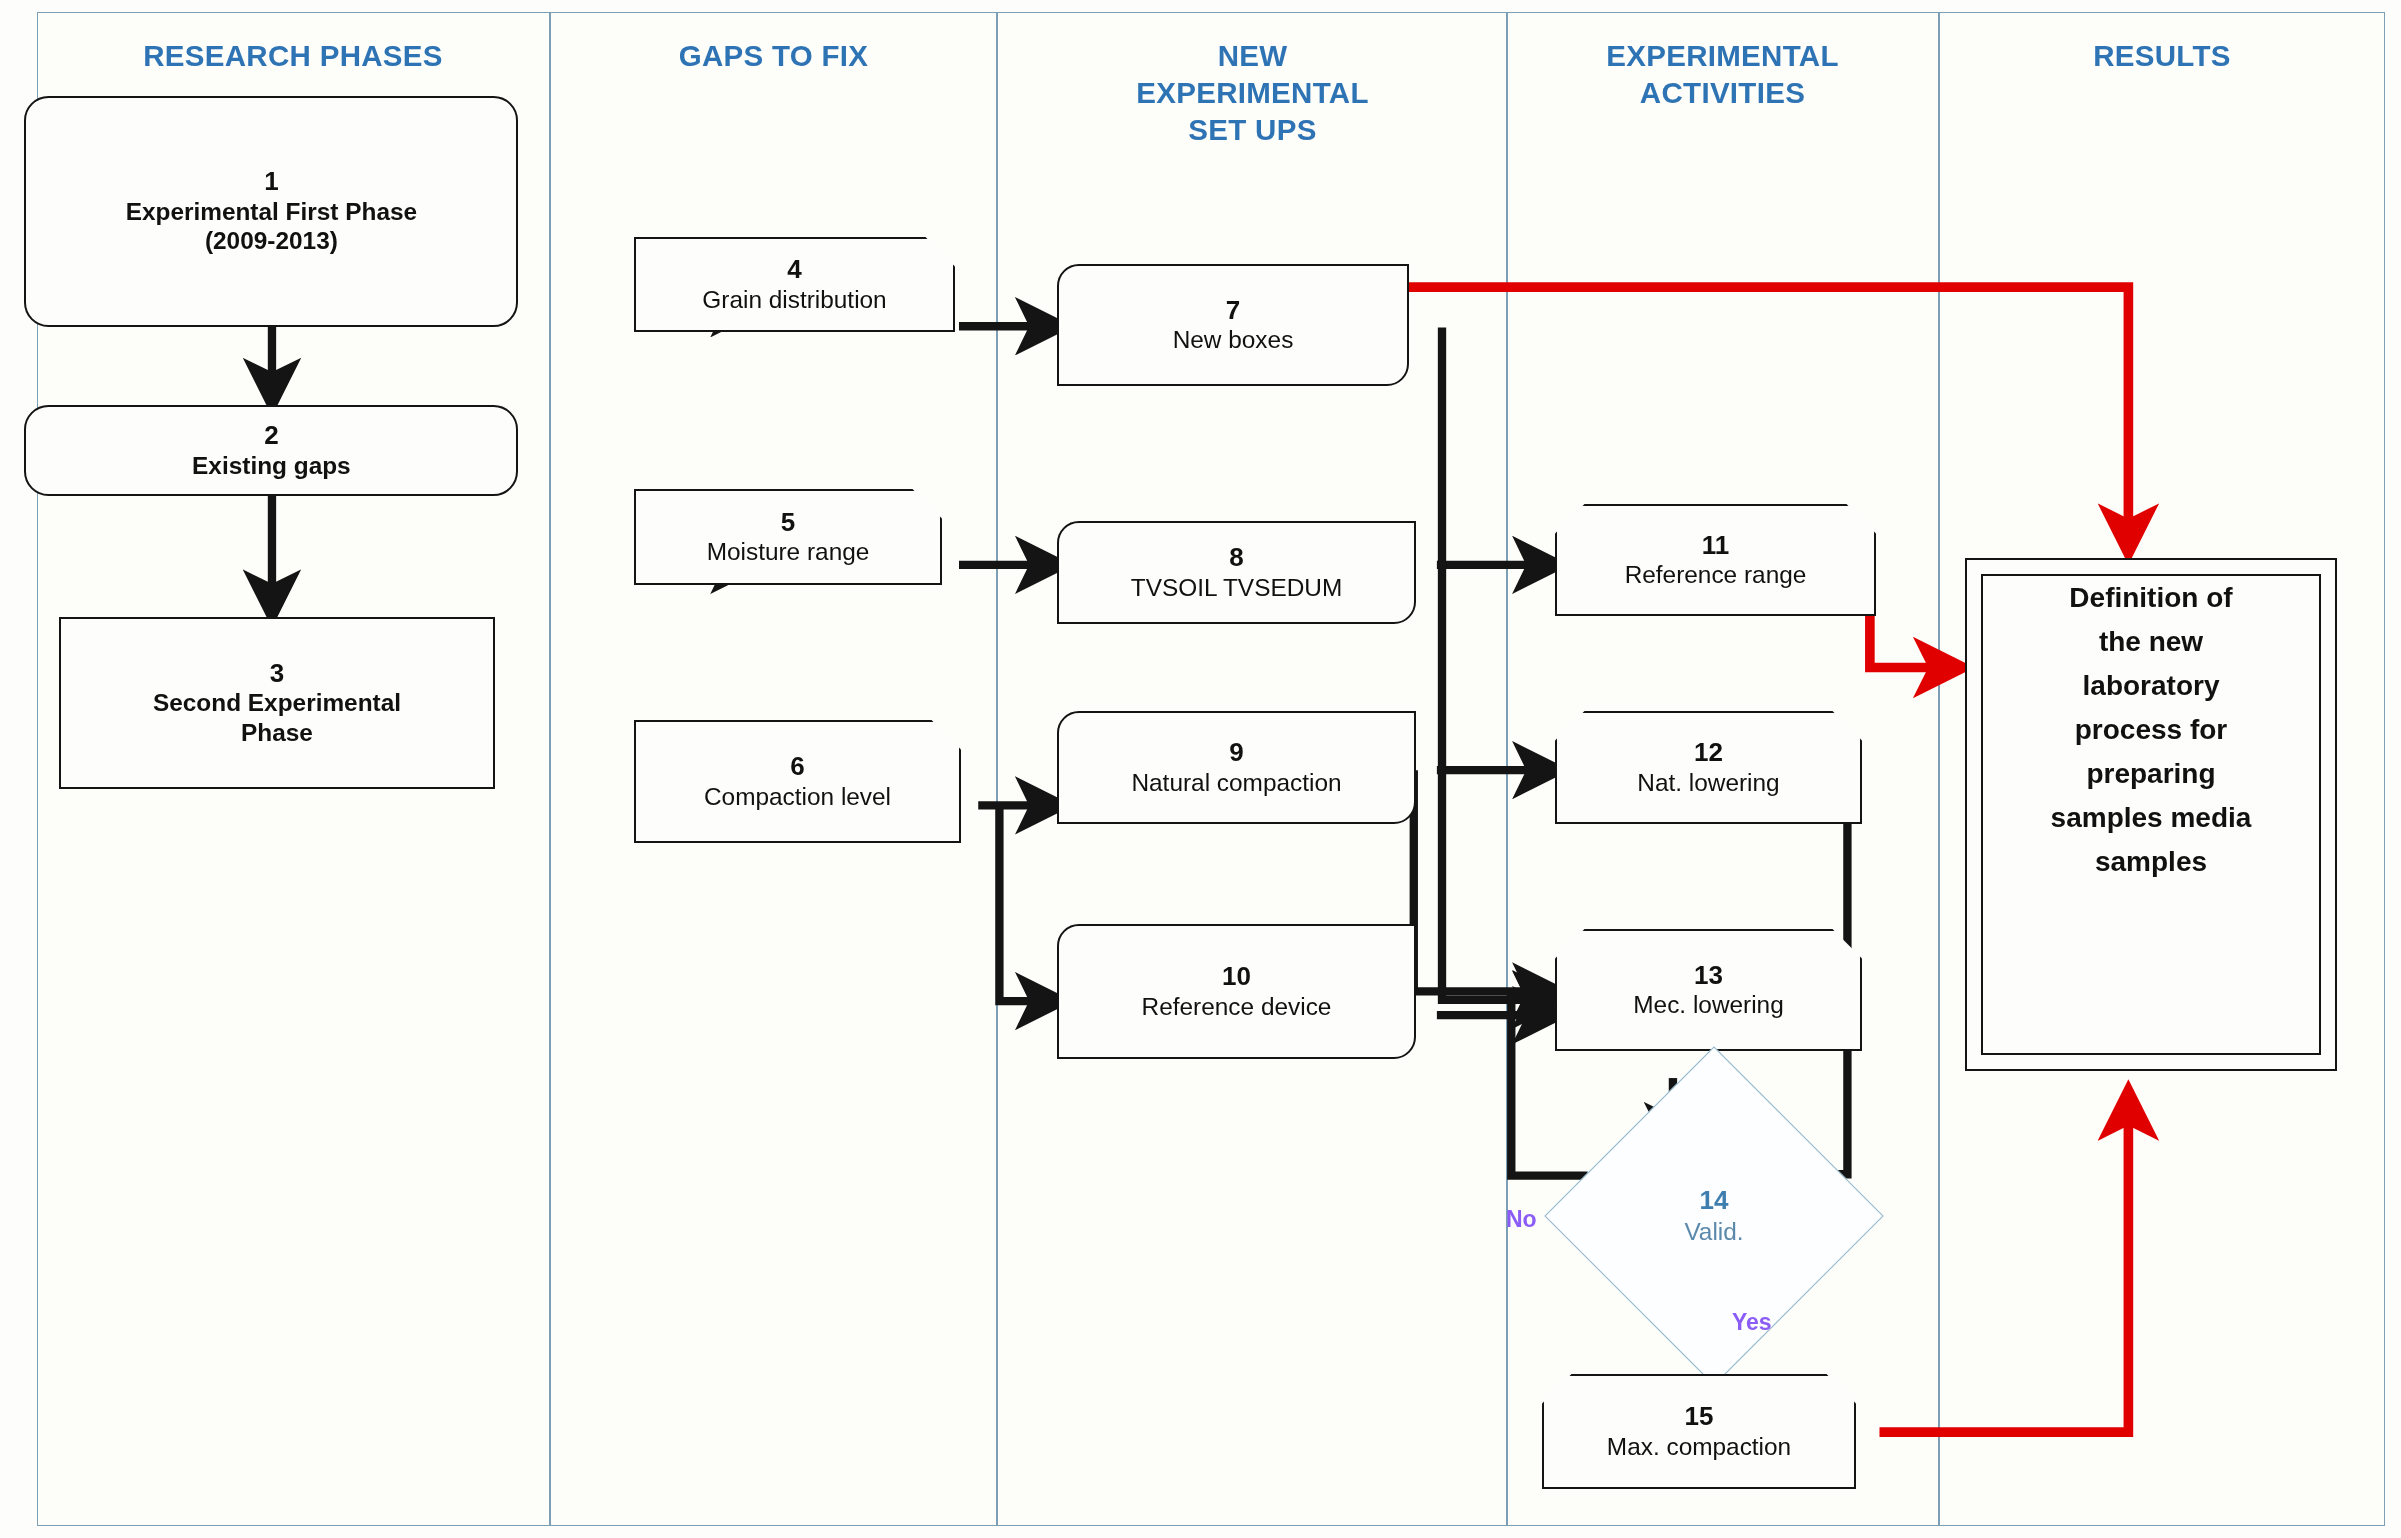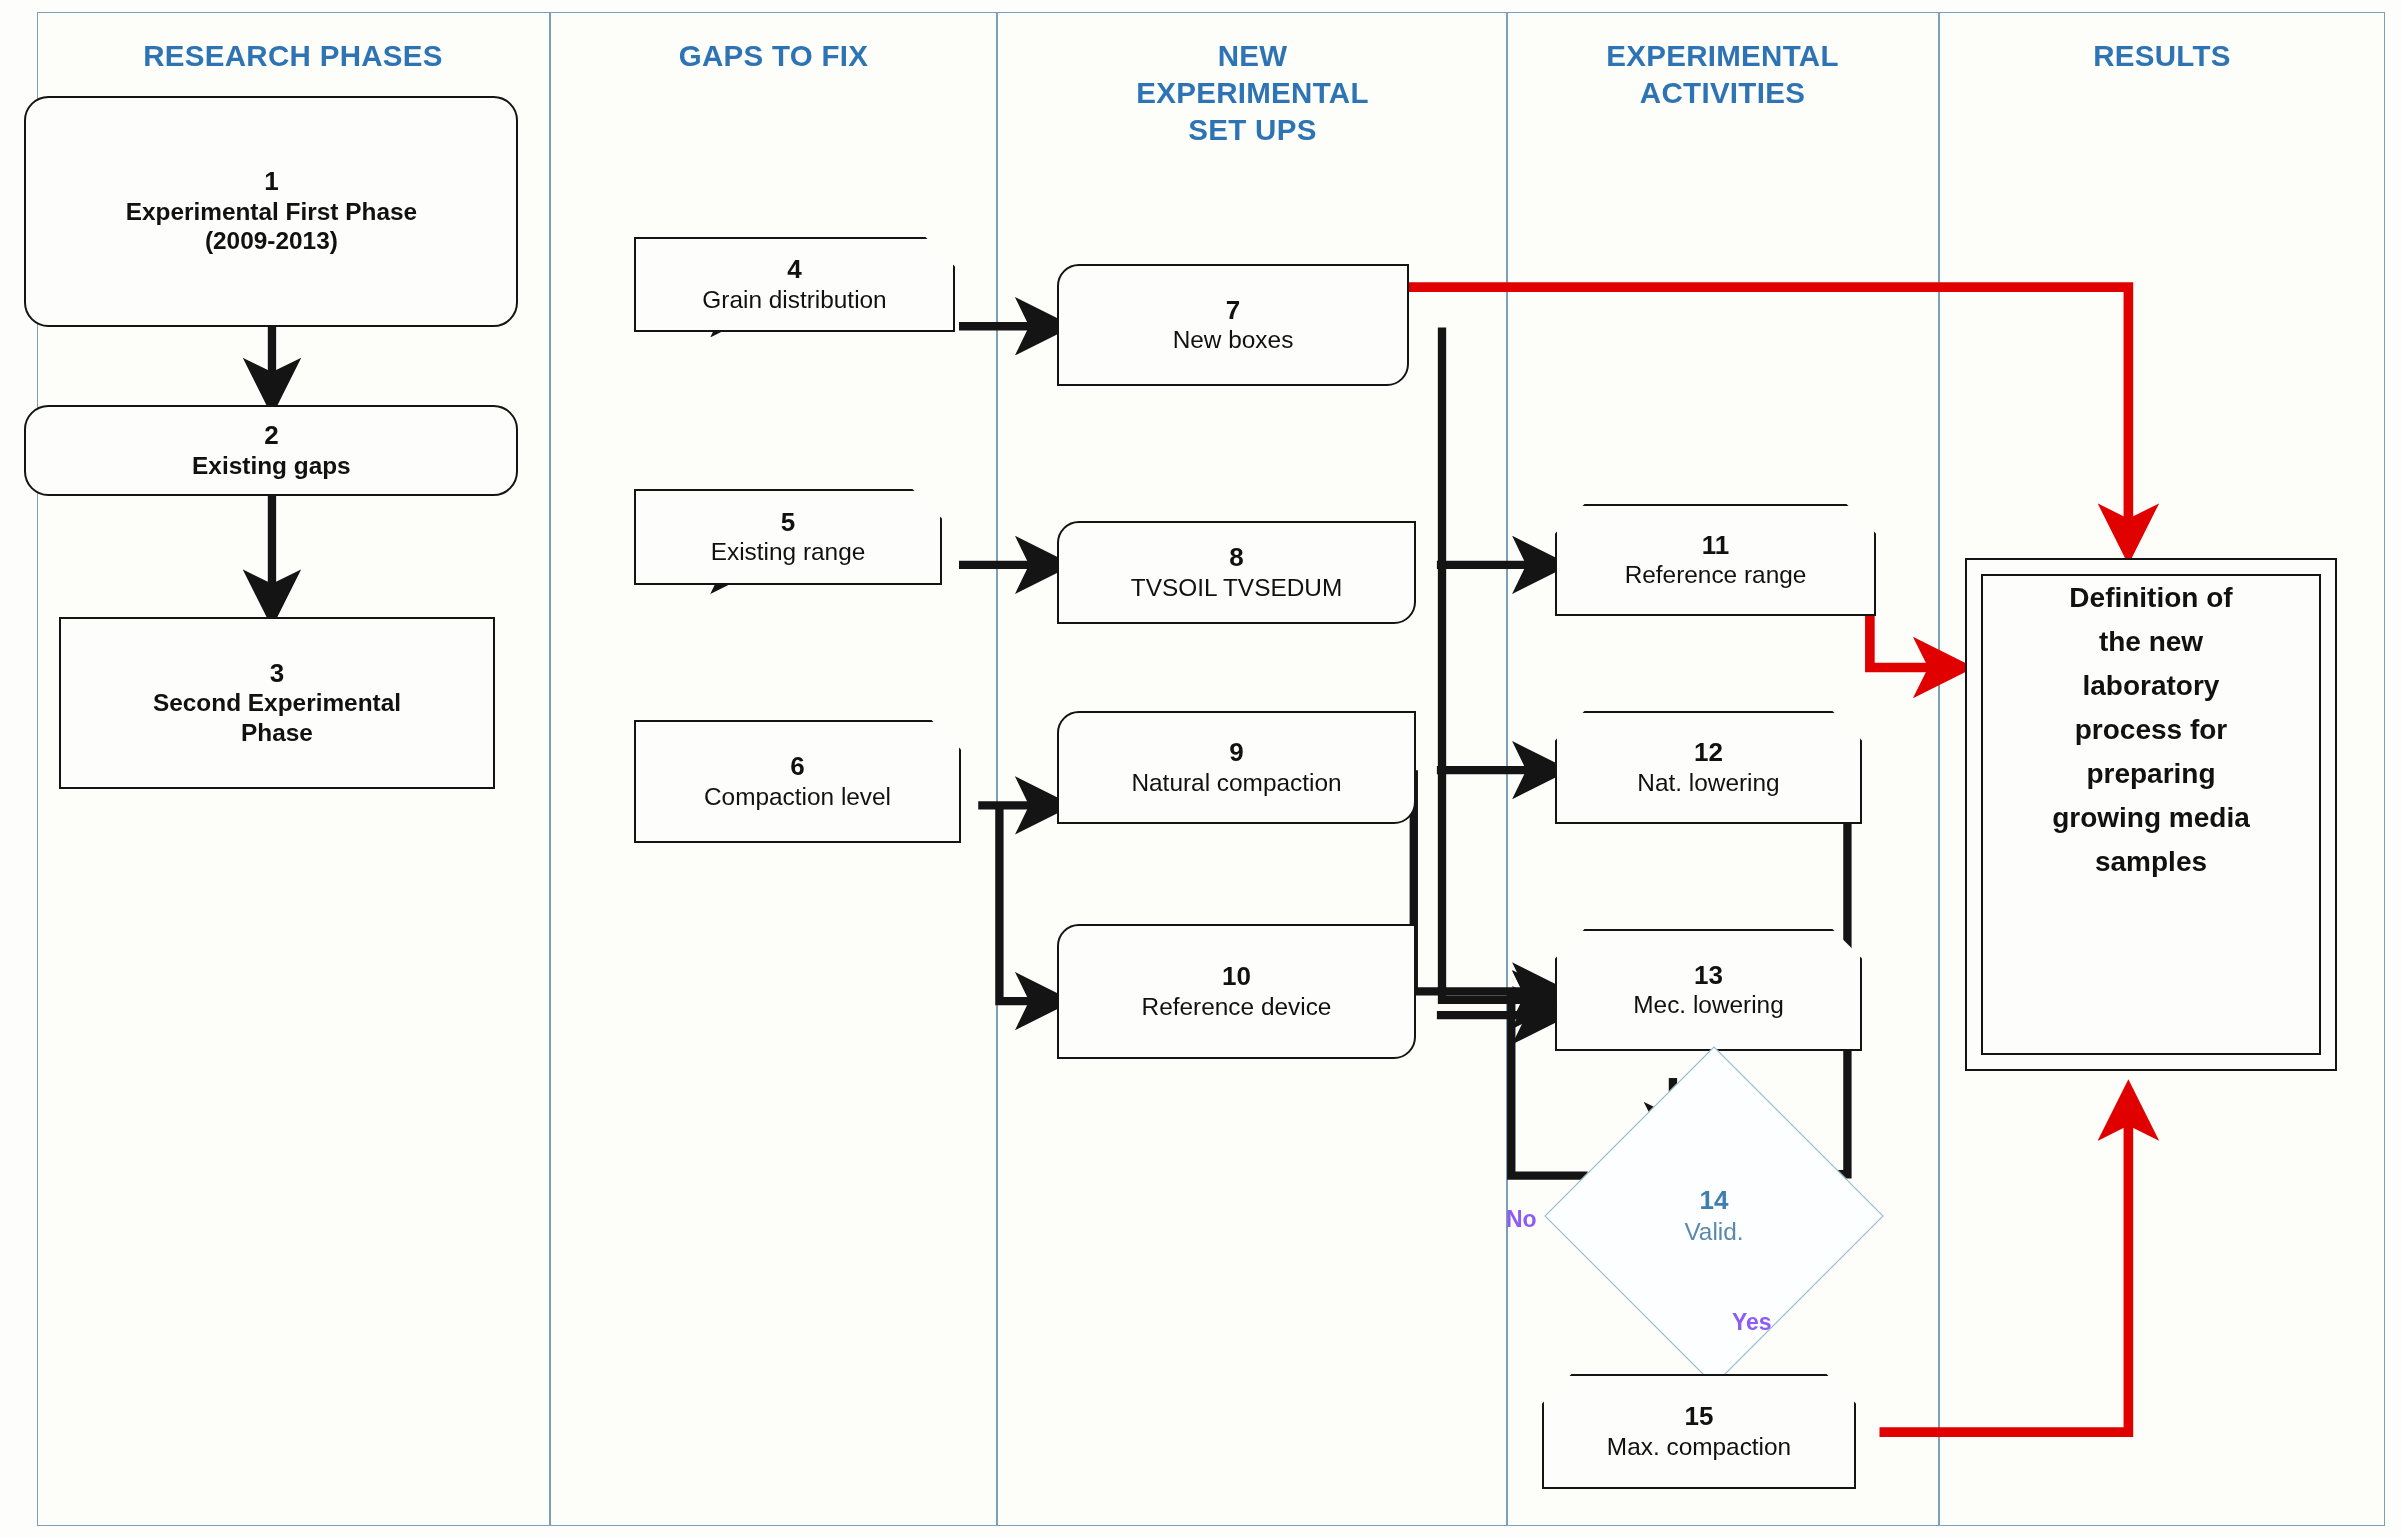--- a/index.html
+++ b/index.html
@@ -159,21 +159,21 @@
     <div class="lbl">Phase</div>
   </div>
 
   <div class="node shape-snip-tr" style="left:634px;top:237px;width:321px;height:95px;">
     <div class="num">4</div>
     <div class="lbl">Grain distribution</div>
   </div>
 
   <div class="node shape-snip-tr" style="left:634px;top:489px;width:308px;height:96px;">
     <div class="num">5</div>
-    <div class="lbl">Existing range</div>
+    <div class="lbl">Moisture range</div>
   </div>
 
   <div class="node shape-snip-tr" style="left:634px;top:720px;width:327px;height:123px;">
     <div class="num">6</div>
     <div class="lbl">Compaction level</div>
   </div>
 
   <div class="node shape-diag" style="left:1057px;top:264px;width:352px;height:122px;">
     <div class="num">7</div>
     <div class="lbl">New boxes</div>
@@ -226,20 +226,20 @@
   </div>
 
   <div class="node shape-double" style="left:1965px;top:558px;width:372px;height:513px;">
     <div class="inner">
       <div class="lbl">
         <div>Definition of</div>
         <div>the new</div>
         <div>laboratory</div>
         <div>process for</div>
         <div>preparing</div>
-        <div>growing media</div>
+        <div>samples media</div>
         <div>samples</div>
       </div>
     </div>
   </div>
 
 </div>
 
 
 </body></html>

